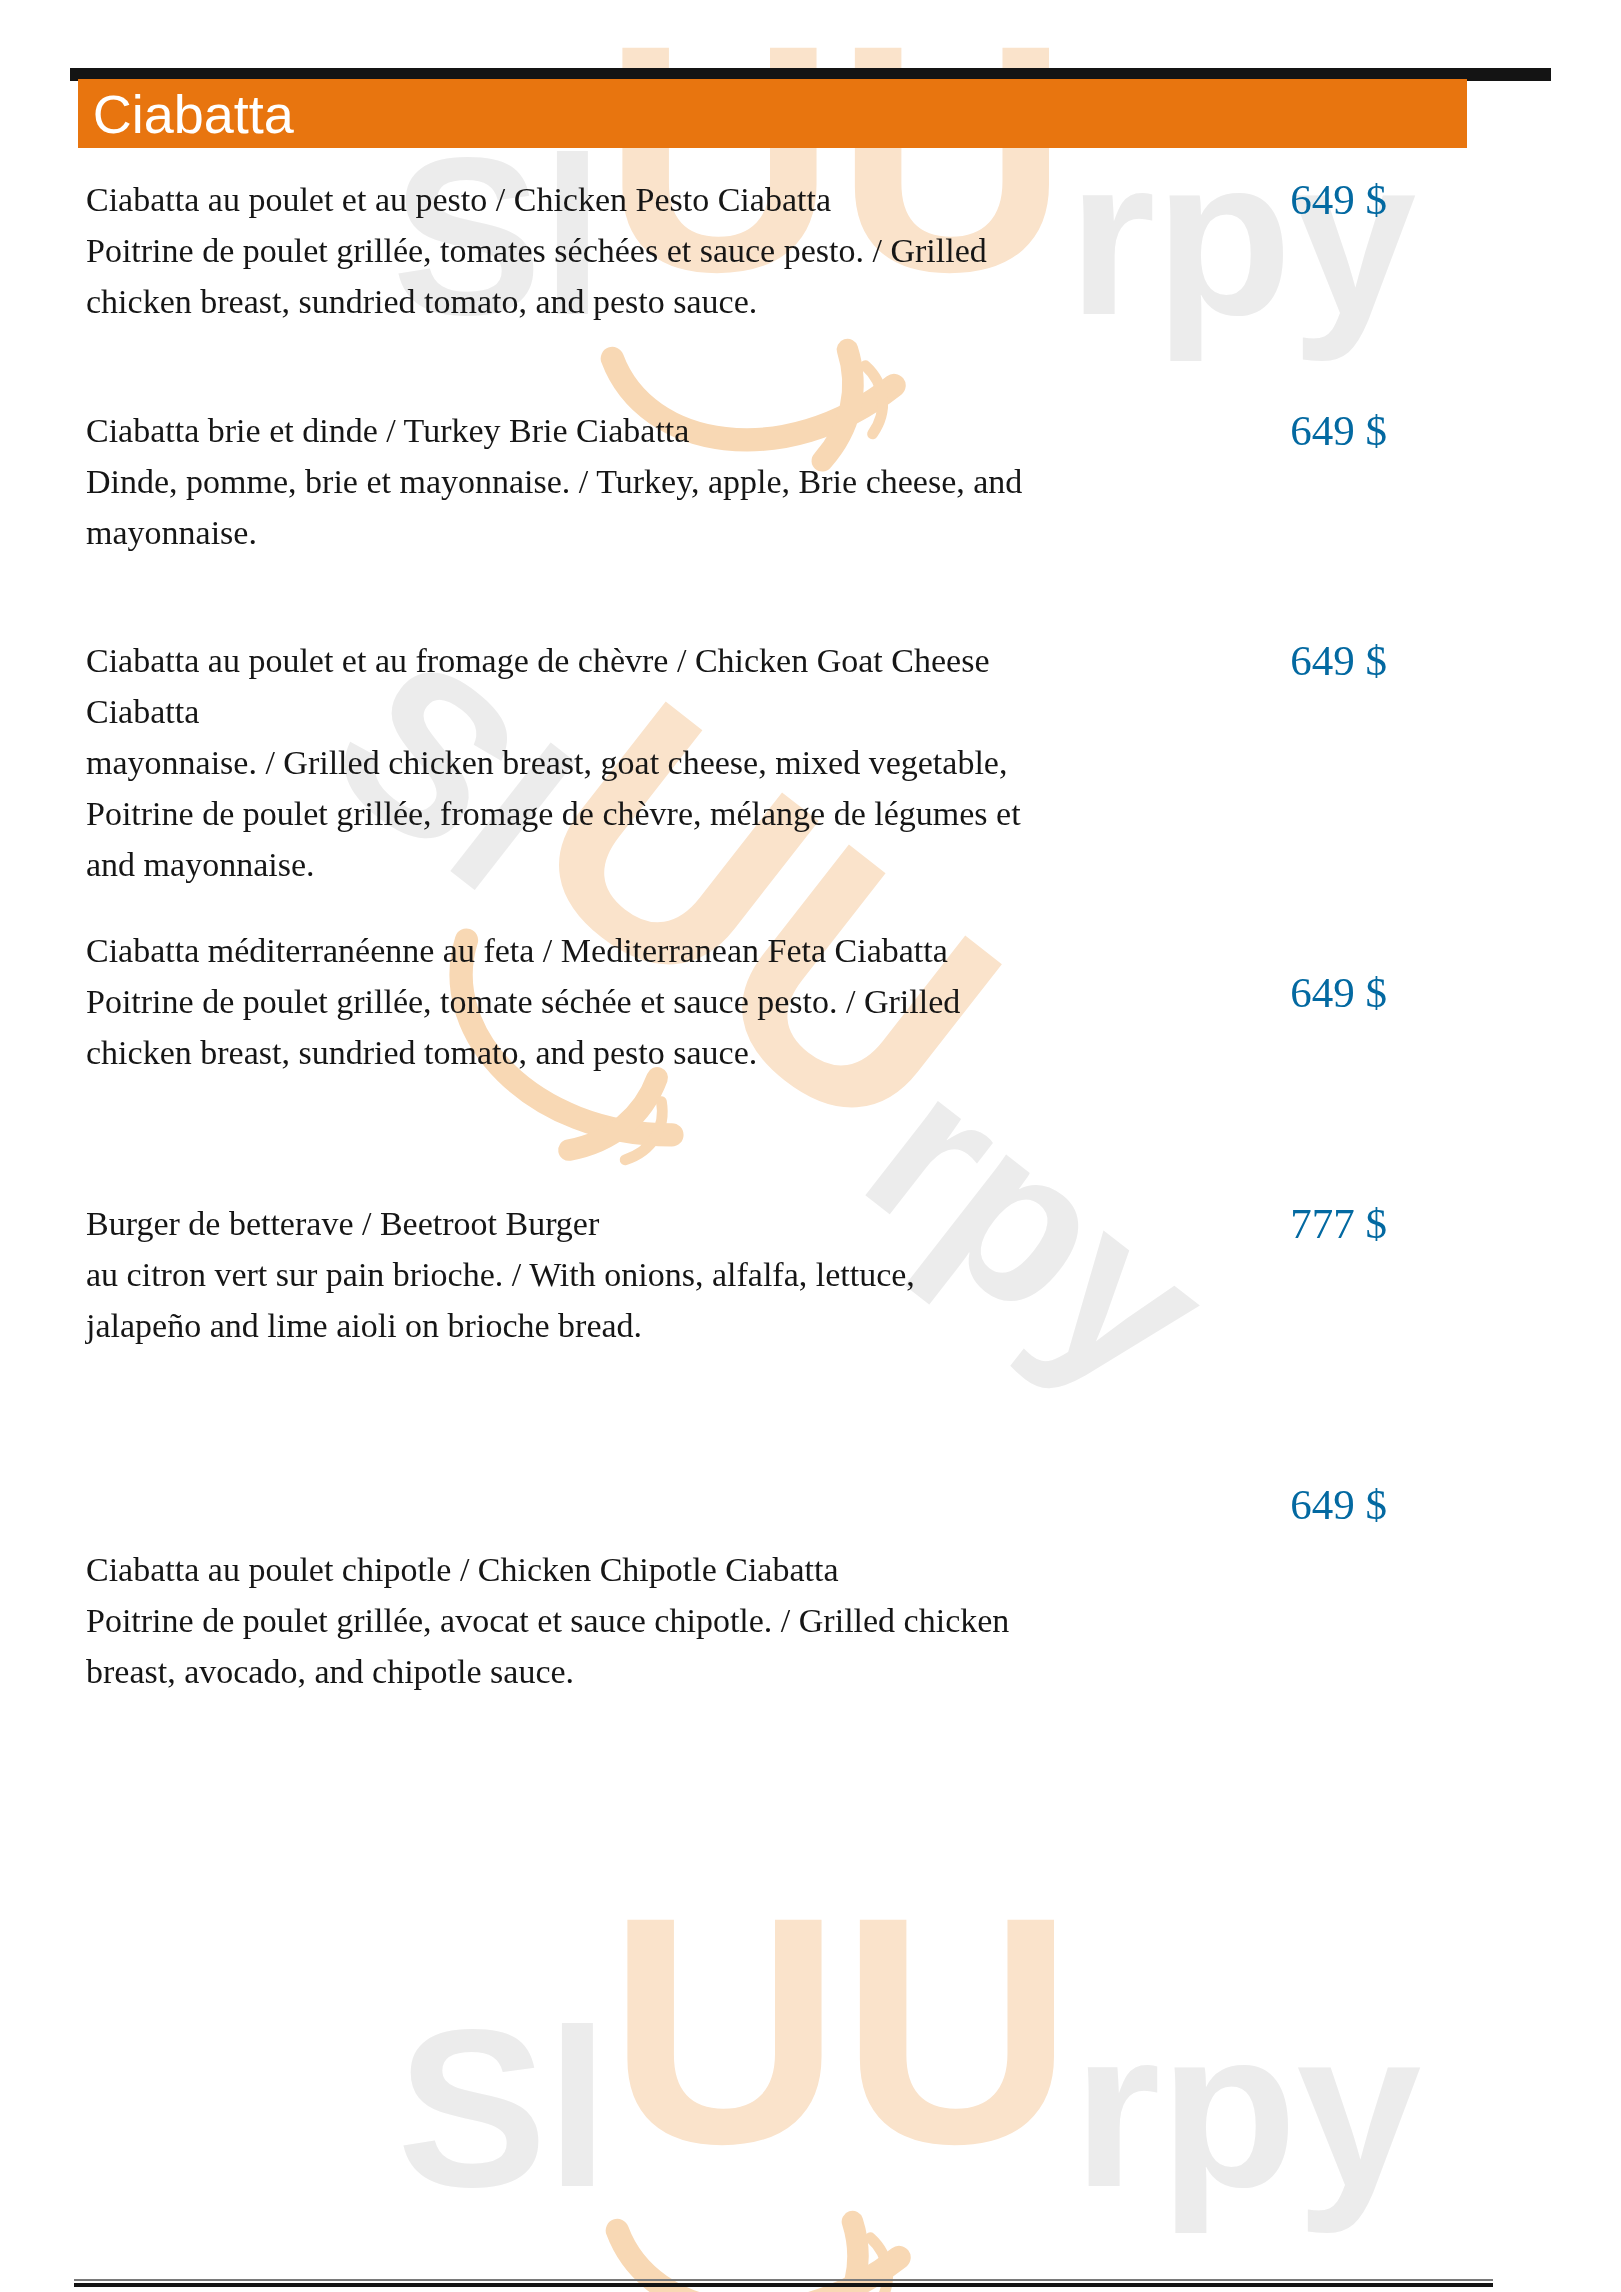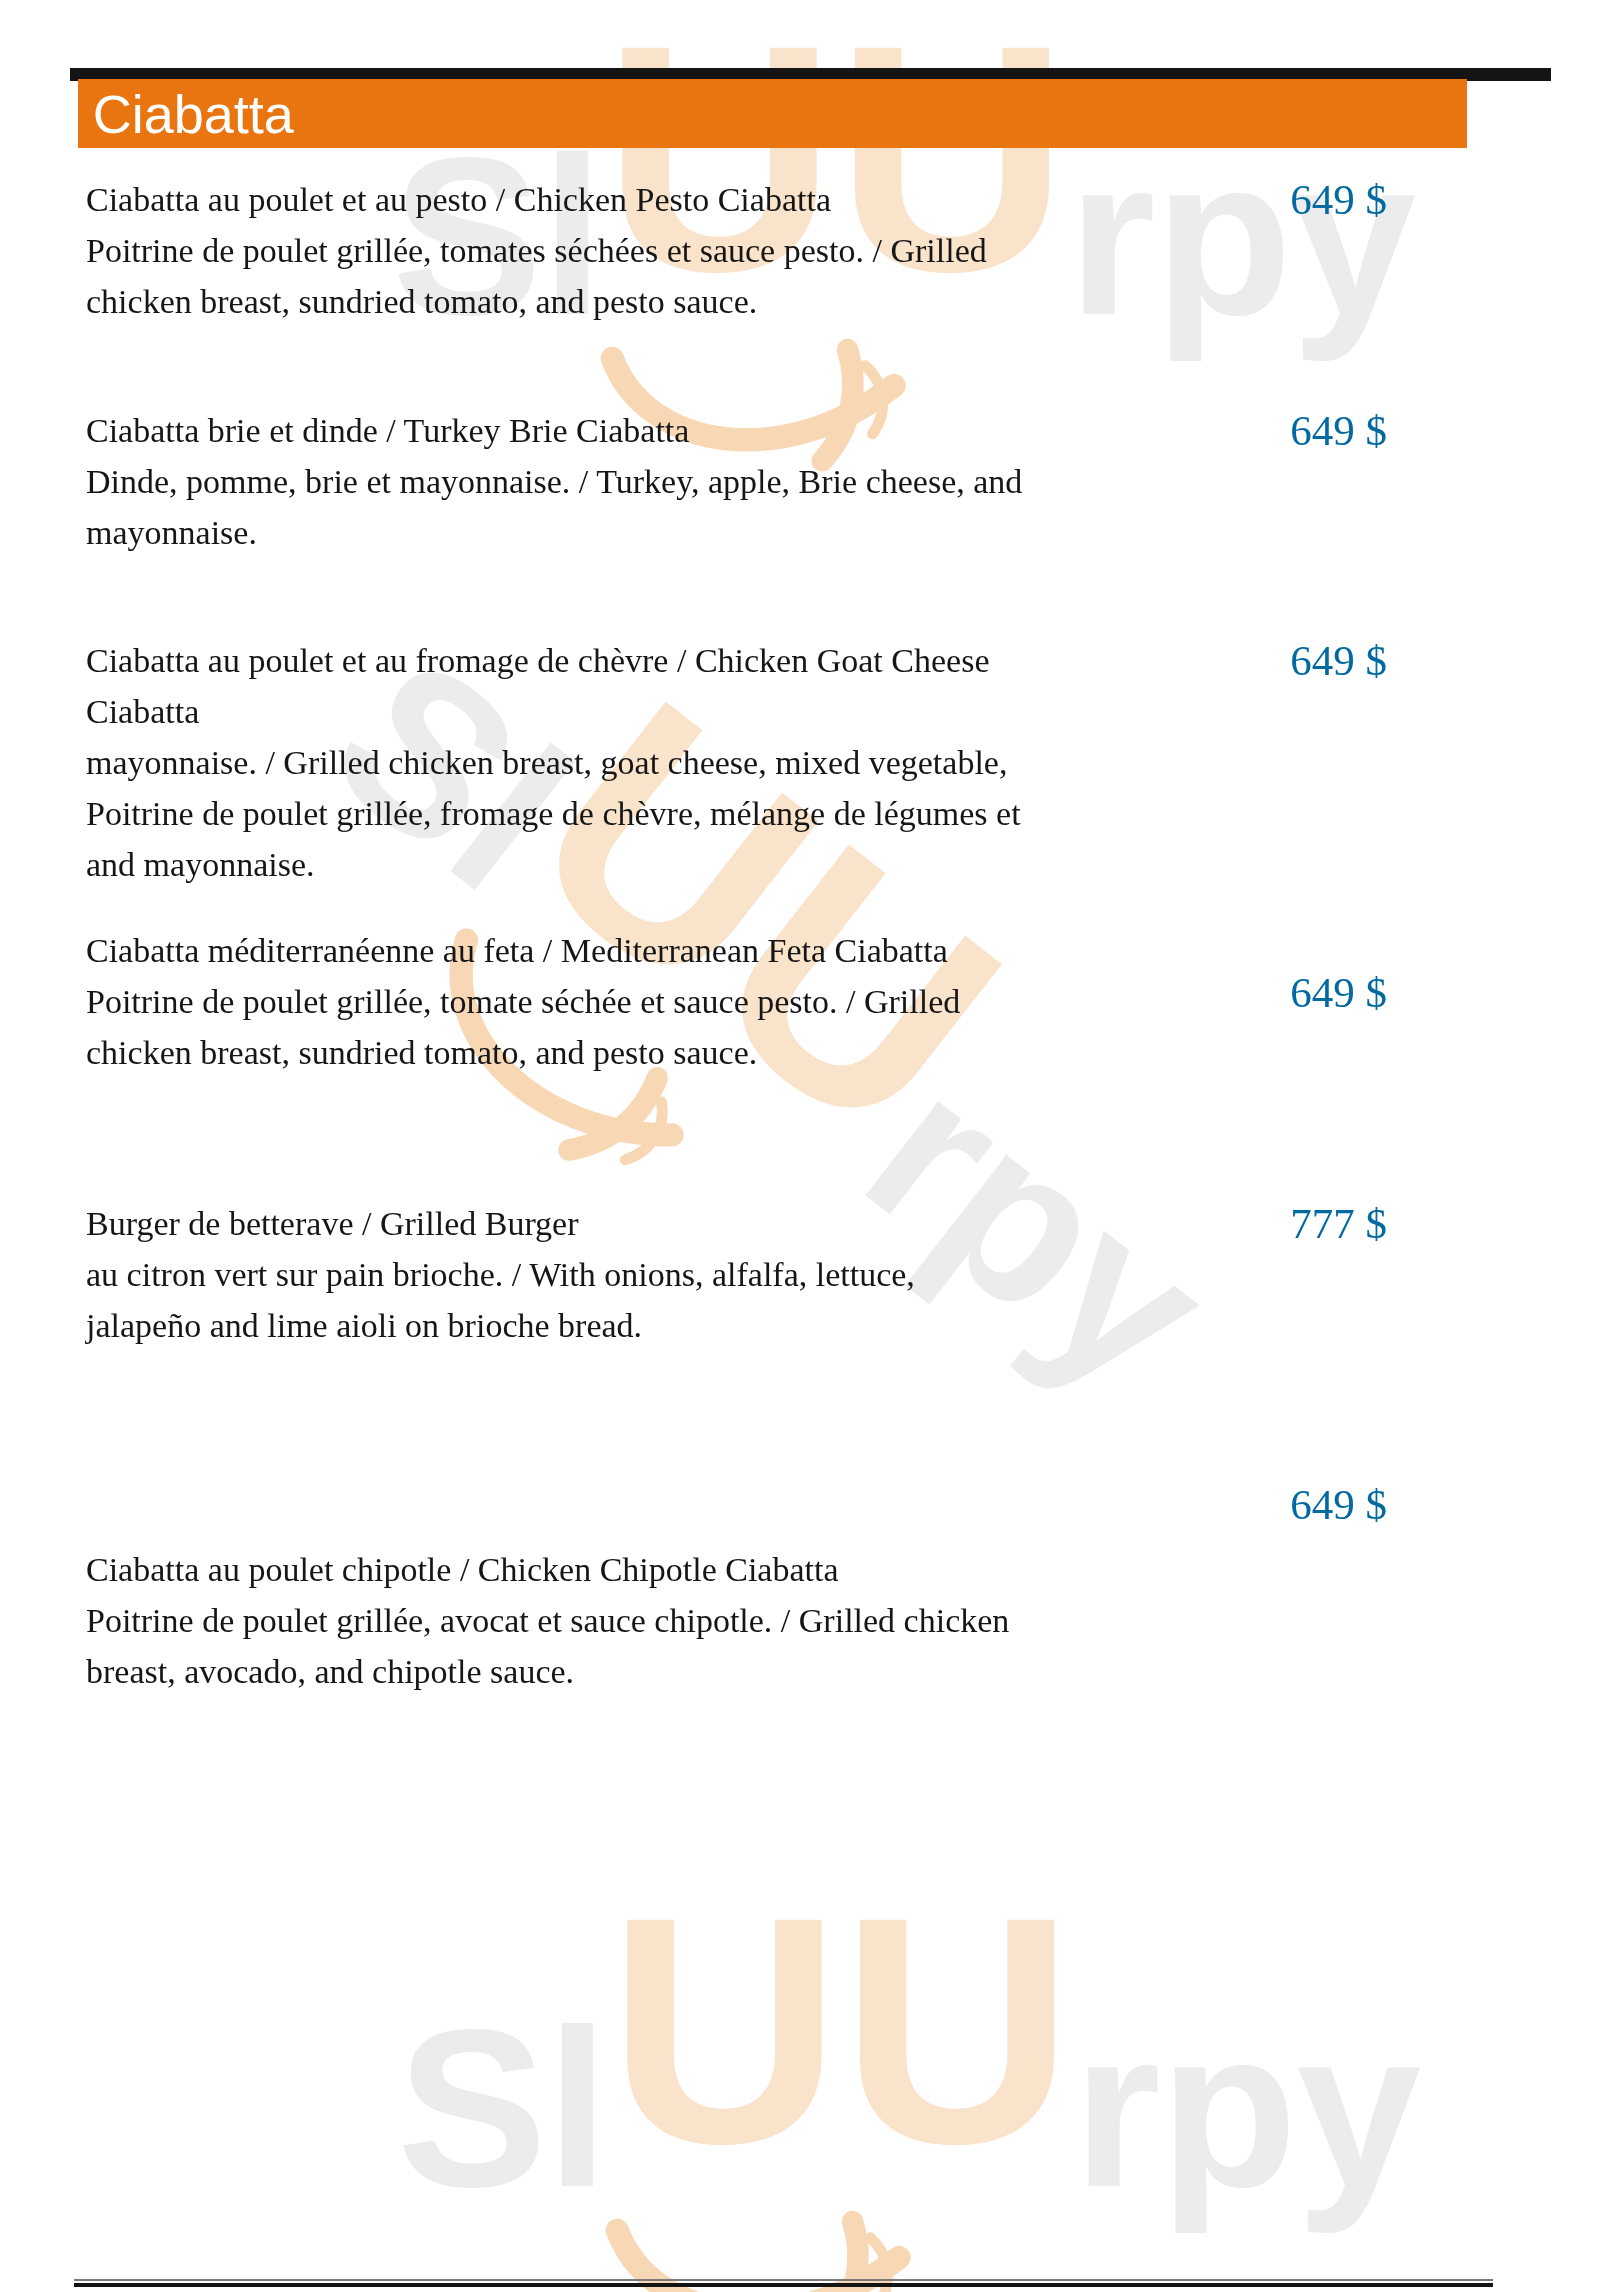--- a/index.html
+++ b/index.html
@@ -104,21 +104,21 @@
         <div class="line">and mayonnaise.</div>
       </div>
       <div class="price" style="top: 635px;">649 $</div>
       <div class="item-text" style="top: 925px;">
         <div class="line">Ciabatta méditerranéenne au feta / Mediterranean Feta Ciabatta</div>
         <div class="line">Poitrine de poulet grillée, tomate séchée et sauce pesto. / Grilled</div>
         <div class="line">chicken breast, sundried tomato, and pesto sauce.</div>
       </div>
       <div class="price" style="top: 967px;">649 $</div>
       <div class="item-text" style="top: 1198px;">
-        <div class="line">Burger de betterave / Grilled Burger</div>
+        <div class="line">Burger de betterave / Beetroot Burger</div>
         <div class="line">au citron vert sur pain brioche. / With onions, alfalfa, lettuce,</div>
         <div class="line">jalapeño and lime aioli on brioche bread.</div>
       </div>
       <div class="price" style="top: 1198px;">777 $</div>
       <div class="item-text" style="top: 1544px;">
         <div class="line">Ciabatta au poulet chipotle / Chicken Chipotle Ciabatta</div>
         <div class="line">Poitrine de poulet grillée, avocat et sauce chipotle. / Grilled chicken</div>
         <div class="line">breast, avocado, and chipotle sauce.</div>
       </div>
       <div class="price" style="top: 1479px;">649 $</div>

